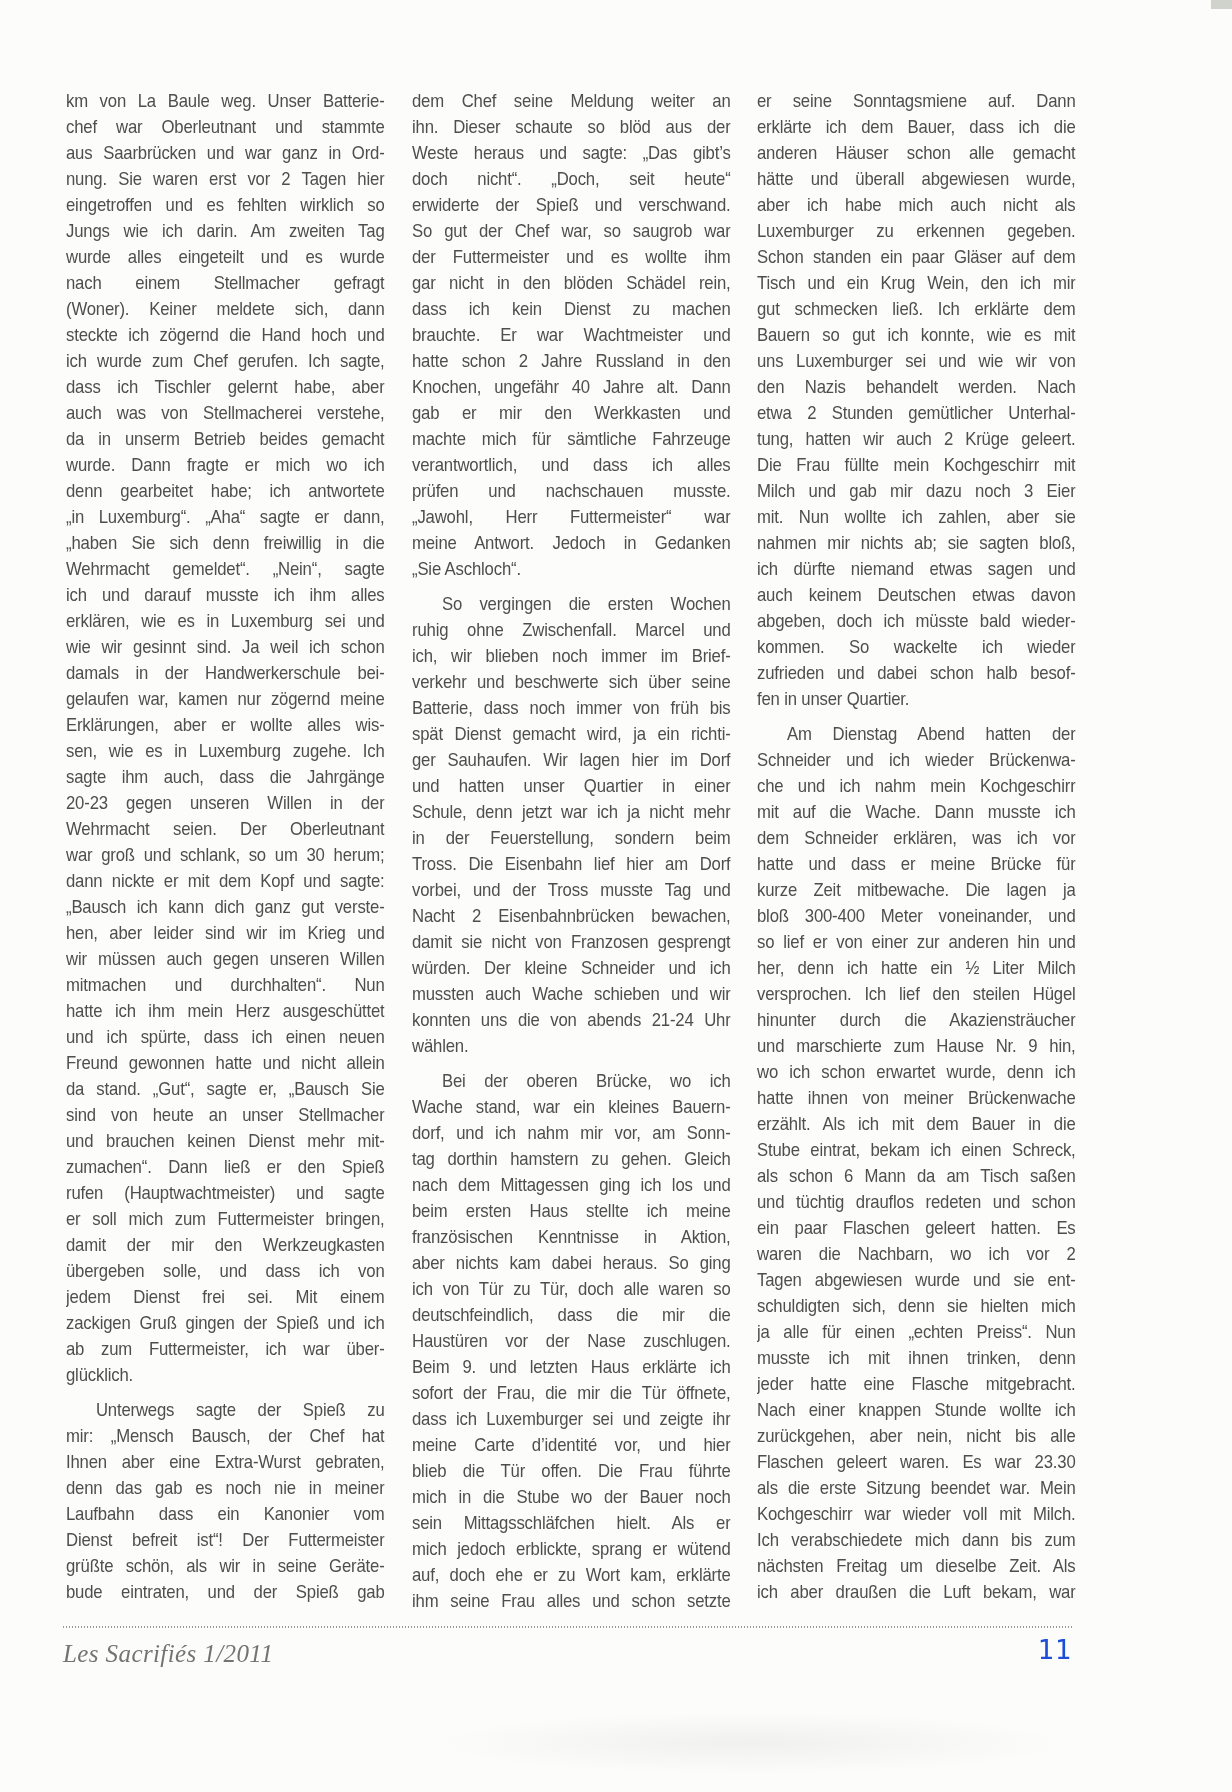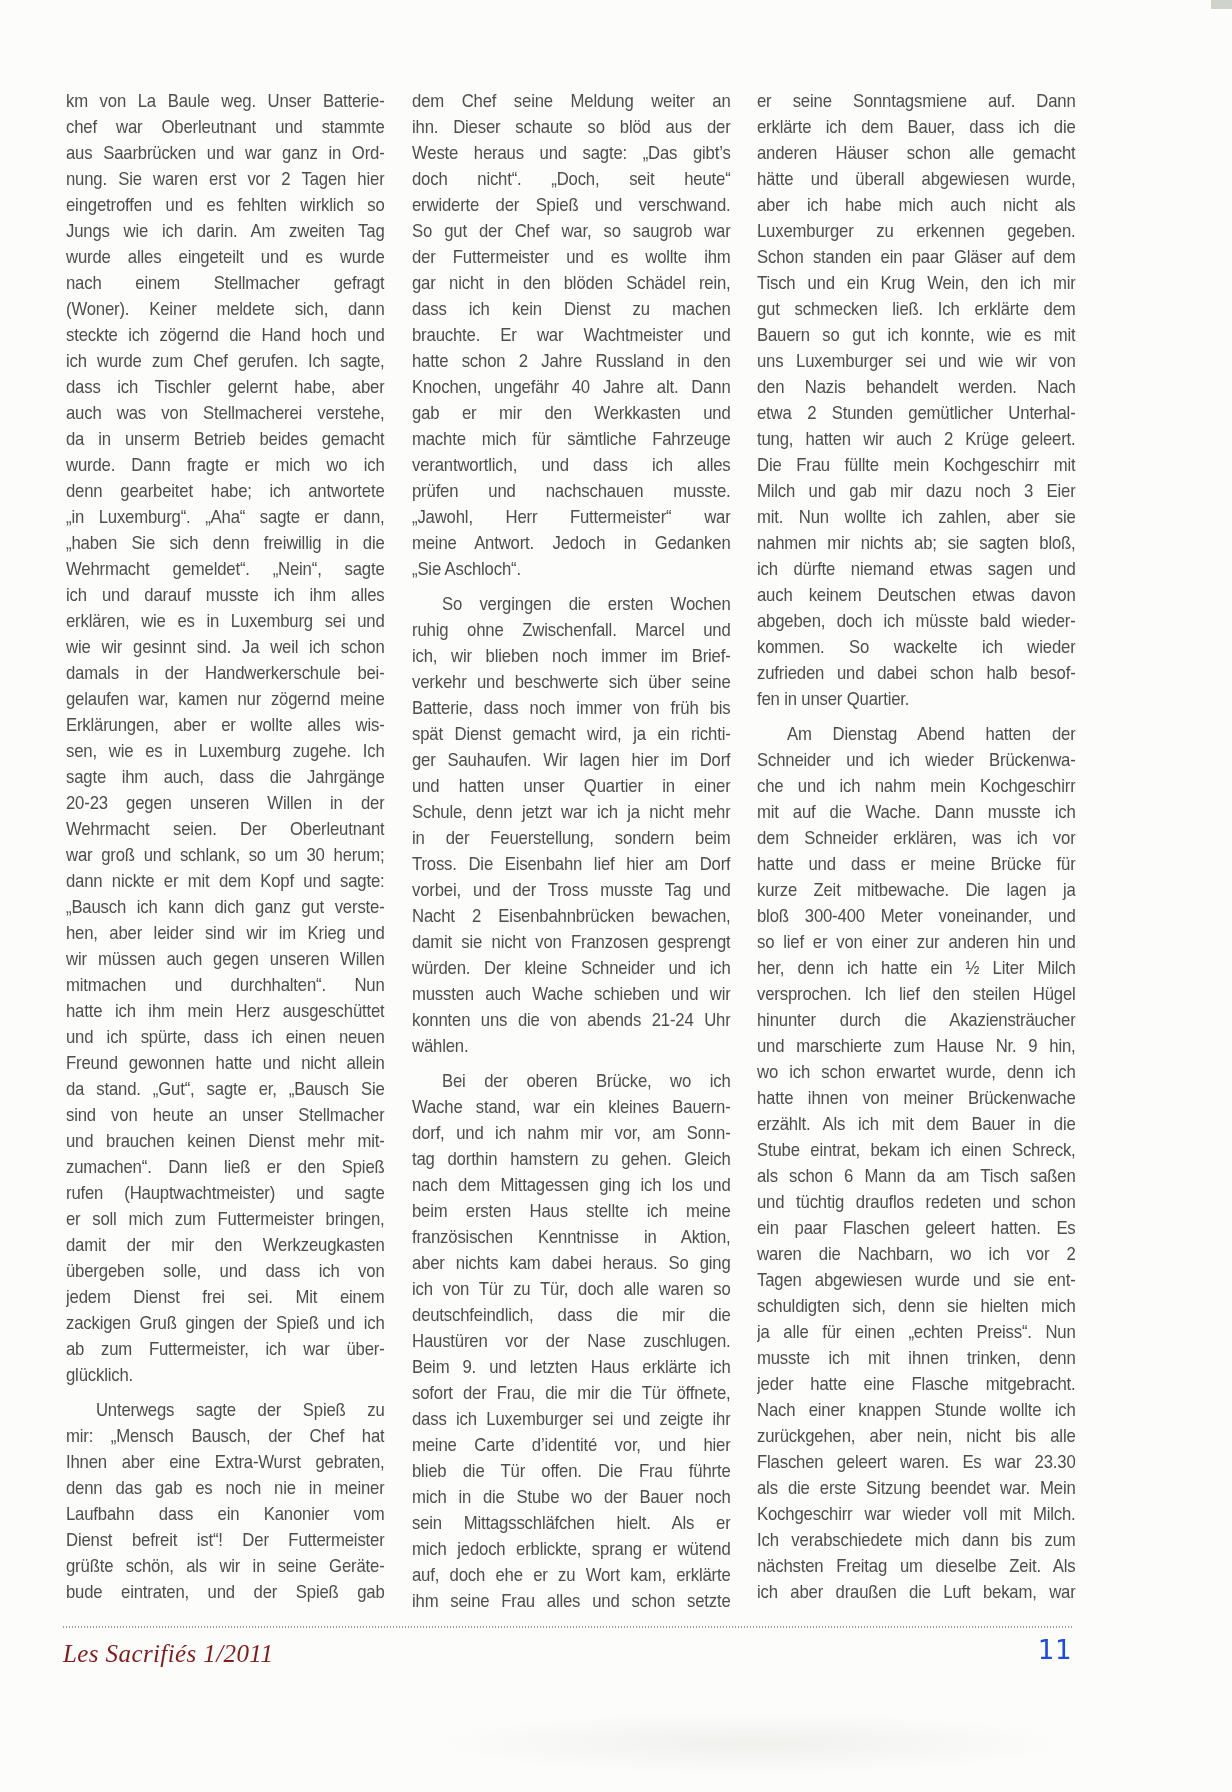--- a/index.html
+++ b/index.html
@@ -47,21 +47,21 @@
     background-image: repeating-linear-gradient(90deg, #9b9b98 0 1px, transparent 1px 3px);
   }
   .footer-title {
     position: absolute;
     left: 63px;
     top: 1640px;
     font-family: "Liberation Serif", serif;
     font-style: italic;
     font-size: 25px;
     letter-spacing: 0.4px;
-    color: #7f1d1d;
+    color: #737373;
   }
   .page-number {
     position: absolute;
     right: 160px;
     top: 1634px;
     font-family: "DejaVu Sans Mono", monospace;
     font-size: 27px;
     letter-spacing: 1px;
     color: #1d4ed8;
   }

